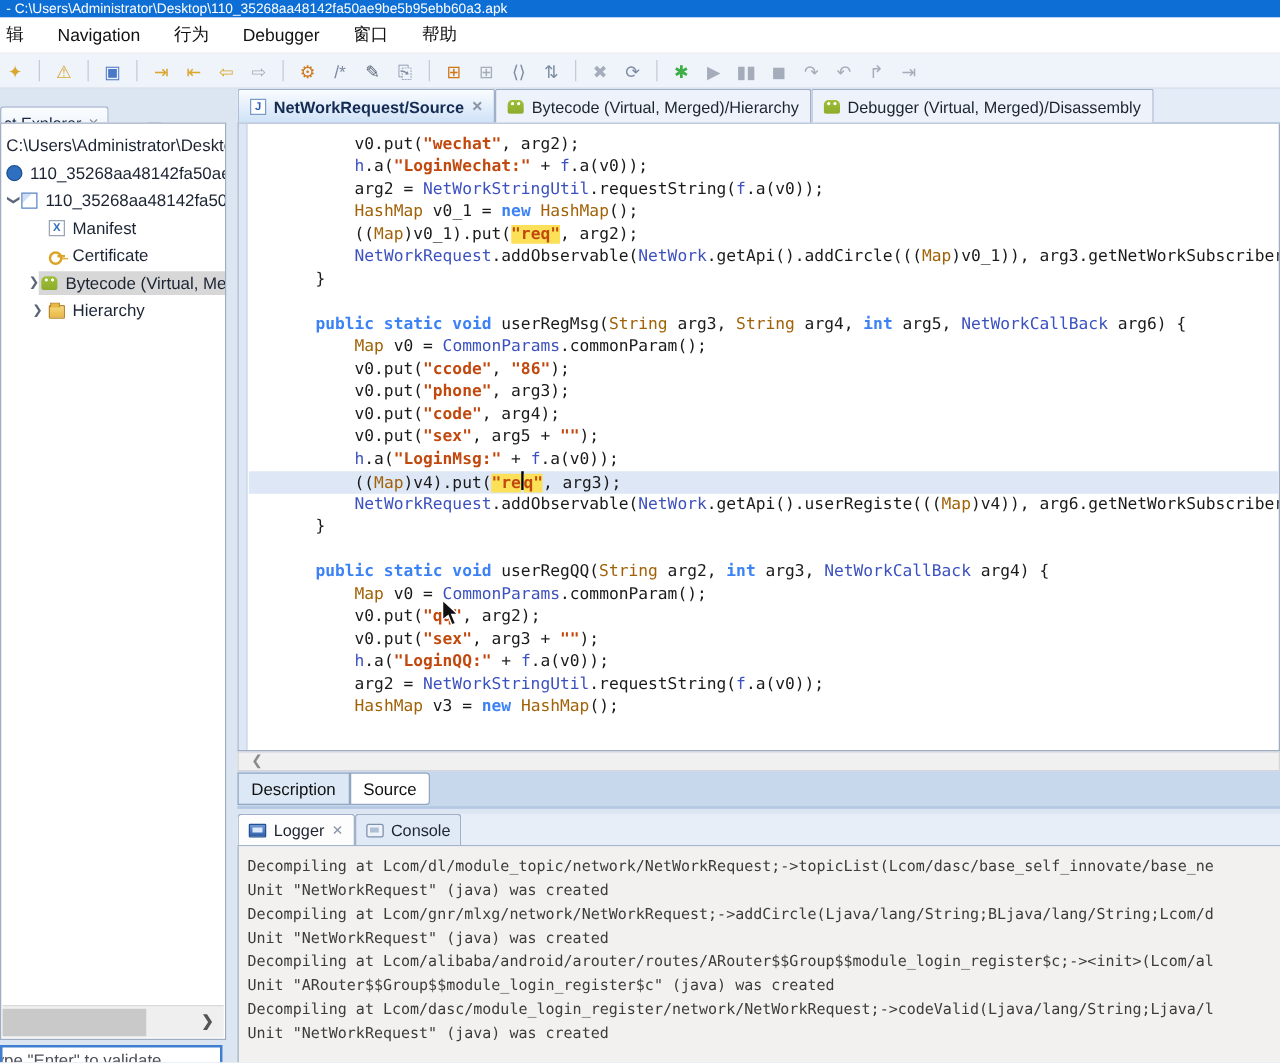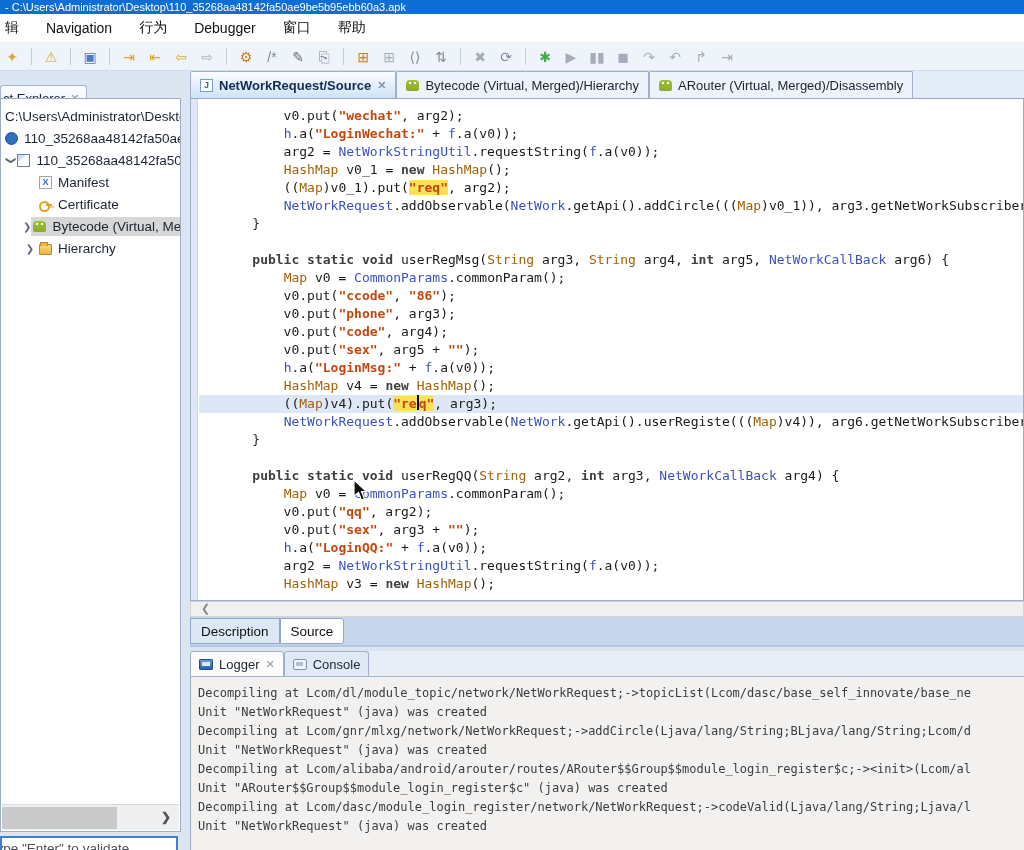--- a/index.html
+++ b/index.html
@@ -91,21 +91,21 @@
 
   .code { position:absolute; left:190px; right:0; top:28px; height:502px; background:#fff;
     border:1px solid #9fadc2; border-top:none; overflow:hidden; }
   .anno-strip { position:absolute; left:0; top:0; bottom:0; width:7px; background:#dde7f5; border-right:1px solid #cbd6e8; }
   .code-content { position:absolute; left:8px; right:0; top:8px;
     font-family:"DejaVu Sans Mono", monospace; font-size:13px; line-height:18px; }
   .cline { height:18px; white-space:pre; padding-left:22px; }
   .cline.current { background:#dde7f6; }
   .tk-pl { color:#1a1a1a; }
   .tk-str { color:#c2490e; font-weight:bold; }
-  .tk-kw { color:#404040; font-weight:bold; }
+  .tk-kw { color:#3b82f6; font-weight:bold; }
   .tk-cls { color:#3c51c0; }
   .tk-typ { color:#a16207; }
   .tk-hl { color:#c2490e; font-weight:bold; background:#fbe058; }
   .caret { display:inline-block; width:2px; height:15px; background:#000; vertical-align:-2px; }
 
   .code-hscroll { position:absolute; left:190px; right:0; top:530px; height:16px; background:#f0f0f0;
     border:1px solid #d5d5d5; border-top:1px solid #c9cfda; }
   .code-hscroll .arrow { position:absolute; left:10px; top:0px; color:#8a8a8a; font-size:11px; }
 
   .ed-bottom-tabs { position:absolute; left:190px; right:0; top:546px; height:30px; background:#c7d7ec;
@@ -262,21 +262,21 @@
           <span class="icon-java-file">J</span>
           <span>NetWorkRequest/Source</span>
           <span class="tab-close">✕</span>
         </div>
         <div class="ed-tab">
           <span class="ticon icon-android"></span>
           <span>Bytecode (Virtual, Merged)/Hierarchy</span>
         </div>
         <div class="ed-tab">
           <span class="ticon icon-android"></span>
-          <span>ARouter (Virtual, Merged)/Disassembly</span>
+          <span>Debugger (Virtual, Merged)/Disassembly</span>
         </div>
       </div>
 
     <div class="code">
       <div class="anno-strip"></div>
       <div class="code-content">
           <div class="cline"><span class="tk-pl">        v0.put(</span><span class="tk-str">"wechat"</span><span class="tk-pl">, arg2);</span></div>
           <div class="cline"><span class="tk-pl">        </span><span class="tk-cls">h</span><span class="tk-pl">.a(</span><span class="tk-str">"LoginWechat:"</span><span class="tk-pl"> + </span><span class="tk-cls">f</span><span class="tk-pl">.a(v0));</span></div>
           <div class="cline"><span class="tk-pl">        arg2 = </span><span class="tk-cls">NetWorkStringUtil</span><span class="tk-pl">.requestString(</span><span class="tk-cls">f</span><span class="tk-pl">.a(v0));</span></div>
           <div class="cline"><span class="tk-pl">        </span><span class="tk-typ">HashMap</span><span class="tk-pl"> v0_1 = </span><span class="tk-kw">new</span><span class="tk-pl"> </span><span class="tk-typ">HashMap</span><span class="tk-pl">();</span></div>
@@ -284,21 +284,20 @@
           <div class="cline"><span class="tk-pl">        </span><span class="tk-cls">NetWorkRequest</span><span class="tk-pl">.addObservable(</span><span class="tk-cls">NetWork</span><span class="tk-pl">.getApi().addCircle(((</span><span class="tk-typ">Map</span><span class="tk-pl">)v0_1)), arg3.getNetWorkSubscriber(</span></div>
           <div class="cline"><span class="tk-pl">    }</span></div>
           <div class="cline"><span class="tk-pl"></span></div>
           <div class="cline"><span class="tk-pl">    </span><span class="tk-kw">public static void</span><span class="tk-pl"> userRegMsg(</span><span class="tk-typ">String</span><span class="tk-pl"> arg3, </span><span class="tk-typ">String</span><span class="tk-pl"> arg4, </span><span class="tk-kw">int</span><span class="tk-pl"> arg5, </span><span class="tk-cls">NetWorkCallBack</span><span class="tk-pl"> arg6) {</span></div>
           <div class="cline"><span class="tk-pl">        </span><span class="tk-typ">Map</span><span class="tk-pl"> v0 = </span><span class="tk-cls">CommonParams</span><span class="tk-pl">.commonParam();</span></div>
           <div class="cline"><span class="tk-pl">        v0.put(</span><span class="tk-str">"ccode"</span><span class="tk-pl">, </span><span class="tk-str">"86"</span><span class="tk-pl">);</span></div>
           <div class="cline"><span class="tk-pl">        v0.put(</span><span class="tk-str">"phone"</span><span class="tk-pl">, arg3);</span></div>
           <div class="cline"><span class="tk-pl">        v0.put(</span><span class="tk-str">"code"</span><span class="tk-pl">, arg4);</span></div>
           <div class="cline"><span class="tk-pl">        v0.put(</span><span class="tk-str">"sex"</span><span class="tk-pl">, arg5 + </span><span class="tk-str">""</span><span class="tk-pl">);</span></div>
           <div class="cline"><span class="tk-pl">        </span><span class="tk-cls">h</span><span class="tk-pl">.a(</span><span class="tk-str">"LoginMsg:"</span><span class="tk-pl"> + </span><span class="tk-cls">f</span><span class="tk-pl">.a(v0));</span></div>
-          <div class="cline"><span class="tk-pl">        </span><span class="tk-typ">HashMap</span><span class="tk-pl"> v4 = </span><span class="tk-kw">new</span><span class="tk-pl"> </span><span class="tk-typ">HashMap</span><span class="tk-pl">();</span></div>
           <div class="cline current"><span class="tk-pl">        ((</span><span class="tk-typ">Map</span><span class="tk-pl">)v4).put(</span><span class="tk-hl">"re</span><span class="caret"></span><span class="tk-hl">q"</span><span class="tk-pl">, arg3);</span></div>
           <div class="cline"><span class="tk-pl">        </span><span class="tk-cls">NetWorkRequest</span><span class="tk-pl">.addObservable(</span><span class="tk-cls">NetWork</span><span class="tk-pl">.getApi().userRegiste(((</span><span class="tk-typ">Map</span><span class="tk-pl">)v4)), arg6.getNetWorkSubscriber(</span></div>
           <div class="cline"><span class="tk-pl">    }</span></div>
           <div class="cline"><span class="tk-pl"></span></div>
           <div class="cline"><span class="tk-pl">    </span><span class="tk-kw">public static void</span><span class="tk-pl"> userRegQQ(</span><span class="tk-typ">String</span><span class="tk-pl"> arg2, </span><span class="tk-kw">int</span><span class="tk-pl"> arg3, </span><span class="tk-cls">NetWorkCallBack</span><span class="tk-pl"> arg4) {</span></div>
           <div class="cline"><span class="tk-pl">        </span><span class="tk-typ">Map</span><span class="tk-pl"> v0 = </span><span class="tk-cls">CommonParams</span><span class="tk-pl">.commonParam();</span></div>
           <div class="cline"><span class="tk-pl">        v0.put(</span><span class="tk-str">"qq"</span><span class="tk-pl">, arg2);</span></div>
           <div class="cline"><span class="tk-pl">        v0.put(</span><span class="tk-str">"sex"</span><span class="tk-pl">, arg3 + </span><span class="tk-str">""</span><span class="tk-pl">);</span></div>
           <div class="cline"><span class="tk-pl">        </span><span class="tk-cls">h</span><span class="tk-pl">.a(</span><span class="tk-str">"LoginQQ:"</span><span class="tk-pl"> + </span><span class="tk-cls">f</span><span class="tk-pl">.a(v0));</span></div>
           <div class="cline"><span class="tk-pl">        arg2 = </span><span class="tk-cls">NetWorkStringUtil</span><span class="tk-pl">.requestString(</span><span class="tk-cls">f</span><span class="tk-pl">.a(v0));</span></div>

